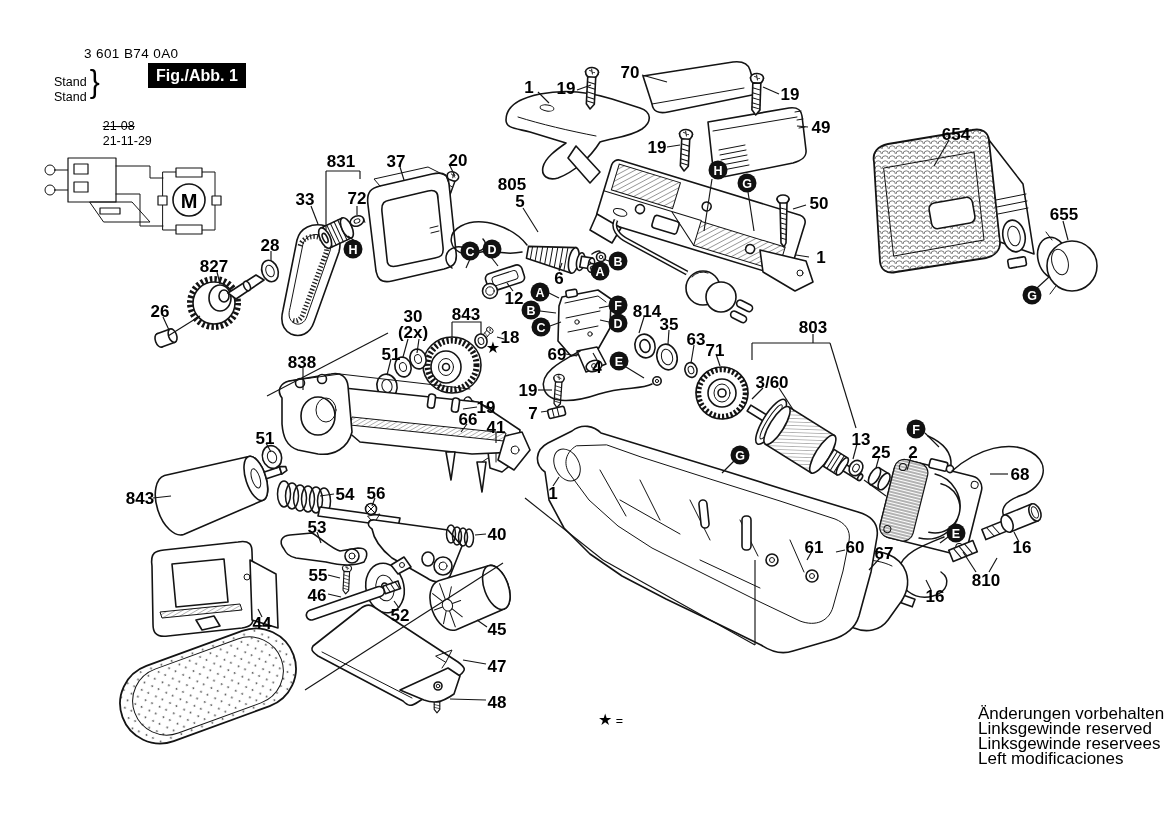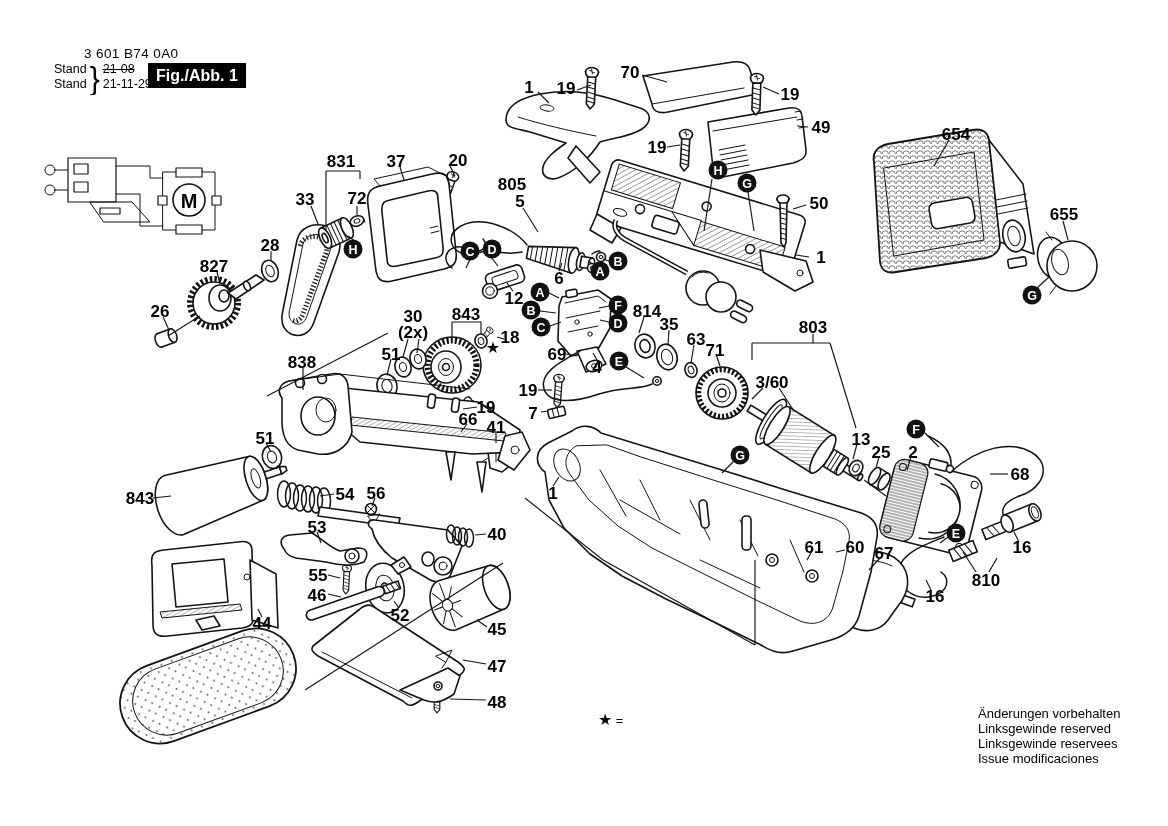--- a/index.html
+++ b/index.html
@@ -11,30 +11,30 @@
   .o2{fill:#fff;stroke:#141414;stroke-width:1.2;stroke-linejoin:round;}
   .l{fill:none;stroke:#141414;stroke-width:1.5;stroke-linecap:round;stroke-linejoin:round;}
   .t{fill:none;stroke:#141414;stroke-width:1;stroke-linecap:round;stroke-linejoin:round;}
   .lead{fill:none;stroke:#141414;stroke-width:1.15;}
   .plbl{font:700 17px "Liberation Sans",sans-serif;fill:#000;dominant-baseline:central;}
   .clbl{font:700 12.5px "Liberation Sans",sans-serif;fill:#fff;dominant-baseline:central;}
   .star-mark{font:400 16px "DejaVu Sans",sans-serif;fill:#000;dominant-baseline:central;}
   .mtxt{font:700 20px "Liberation Sans",sans-serif;fill:#000;dominant-baseline:central;text-anchor:middle;}
   
   .header{position:absolute;left:54px;top:46px;}
-  .pn{margin-left:30px;font-size:13.5px;letter-spacing:.4px;margin-bottom:1px;}
-  .issue{display:flex;align-items:center;gap:3px;font-size:12.5px;line-height:15px;}
+  .pn{margin-left:30px;font-size:13.5px;letter-spacing:.4px;margin-bottom:14px;}
+  .issue{display:flex;gap:3px;font-size:12.5px;line-height:15px;}
   .brace{font-size:30px;font-weight:400;transform:scaleY(1.05);}
-  .strike{text-decoration:line-through;}
+  .strike{text-decoration:line-through;margin-top:44px;}
   .fig-badge{position:absolute;left:148px;top:63px;background:#000;color:#fff;
              font-weight:700;font-size:16px;padding:4px 8px 3px;}
   
   .legend{position:absolute;left:598px;top:712px;display:flex;gap:7px;font-size:12.5px;line-height:15.5px;}
   .legend .sym{font-size:16px;}
-  .footer{position:absolute;left:978px;top:706px;font-size:13px;line-height:15px;}
+  .footer{position:absolute;left:978px;top:706px;font-size:17px;line-height:15px;}
 </style>
 </head>
 <body>
 
 <div class="page">
 
 <svg width="1168" height="826" viewBox="0 0 1168 826">
   <defs>
     <pattern id="hatch" width="4.5" height="4.5" patternUnits="userSpaceOnUse" patternTransform="rotate(45)">
       <rect width="4.5" height="4.5" fill="#fff"></rect>
@@ -756,16 +756,16 @@
 
 <div class="legend">
   <span><span class="sym">★</span>
   <span>=</span></span>
 </div>
 
 <div class="footer">
   <div>Änderungen vorbehalten</div>
   <div>Linksgewinde reserved</div>
   <div>Linksgewinde reservees</div>
-  <div>Issue modificaciones</div>
+  <div>Left modificaciones</div>
 </div>
 
 </div>
 
 </body></html>

